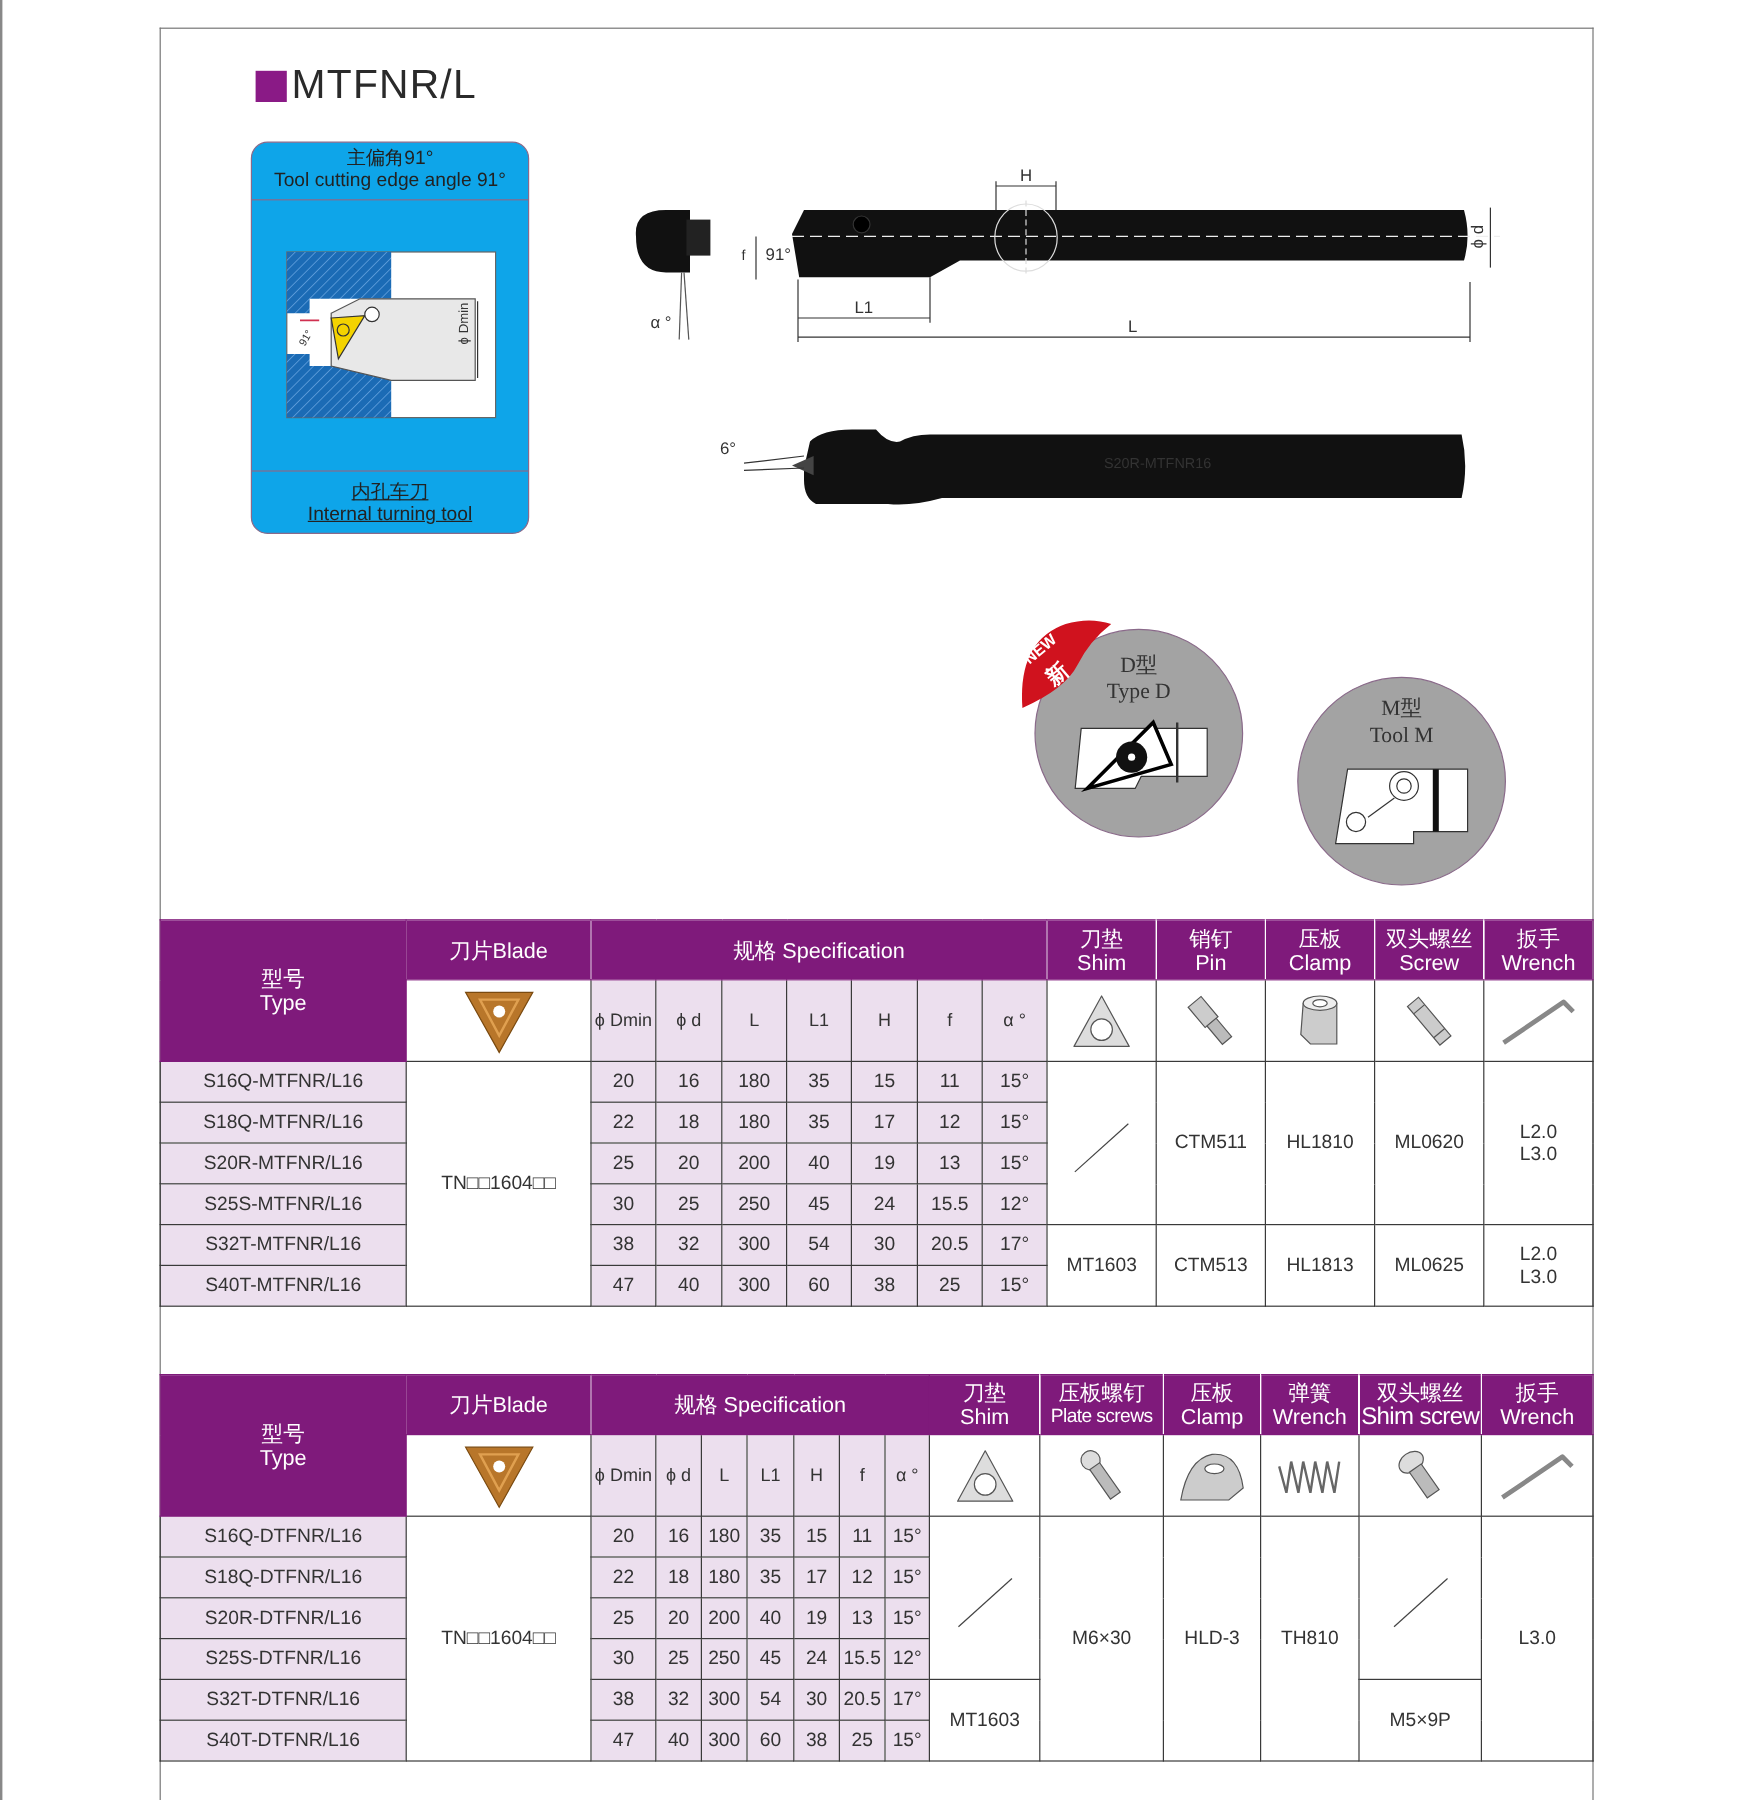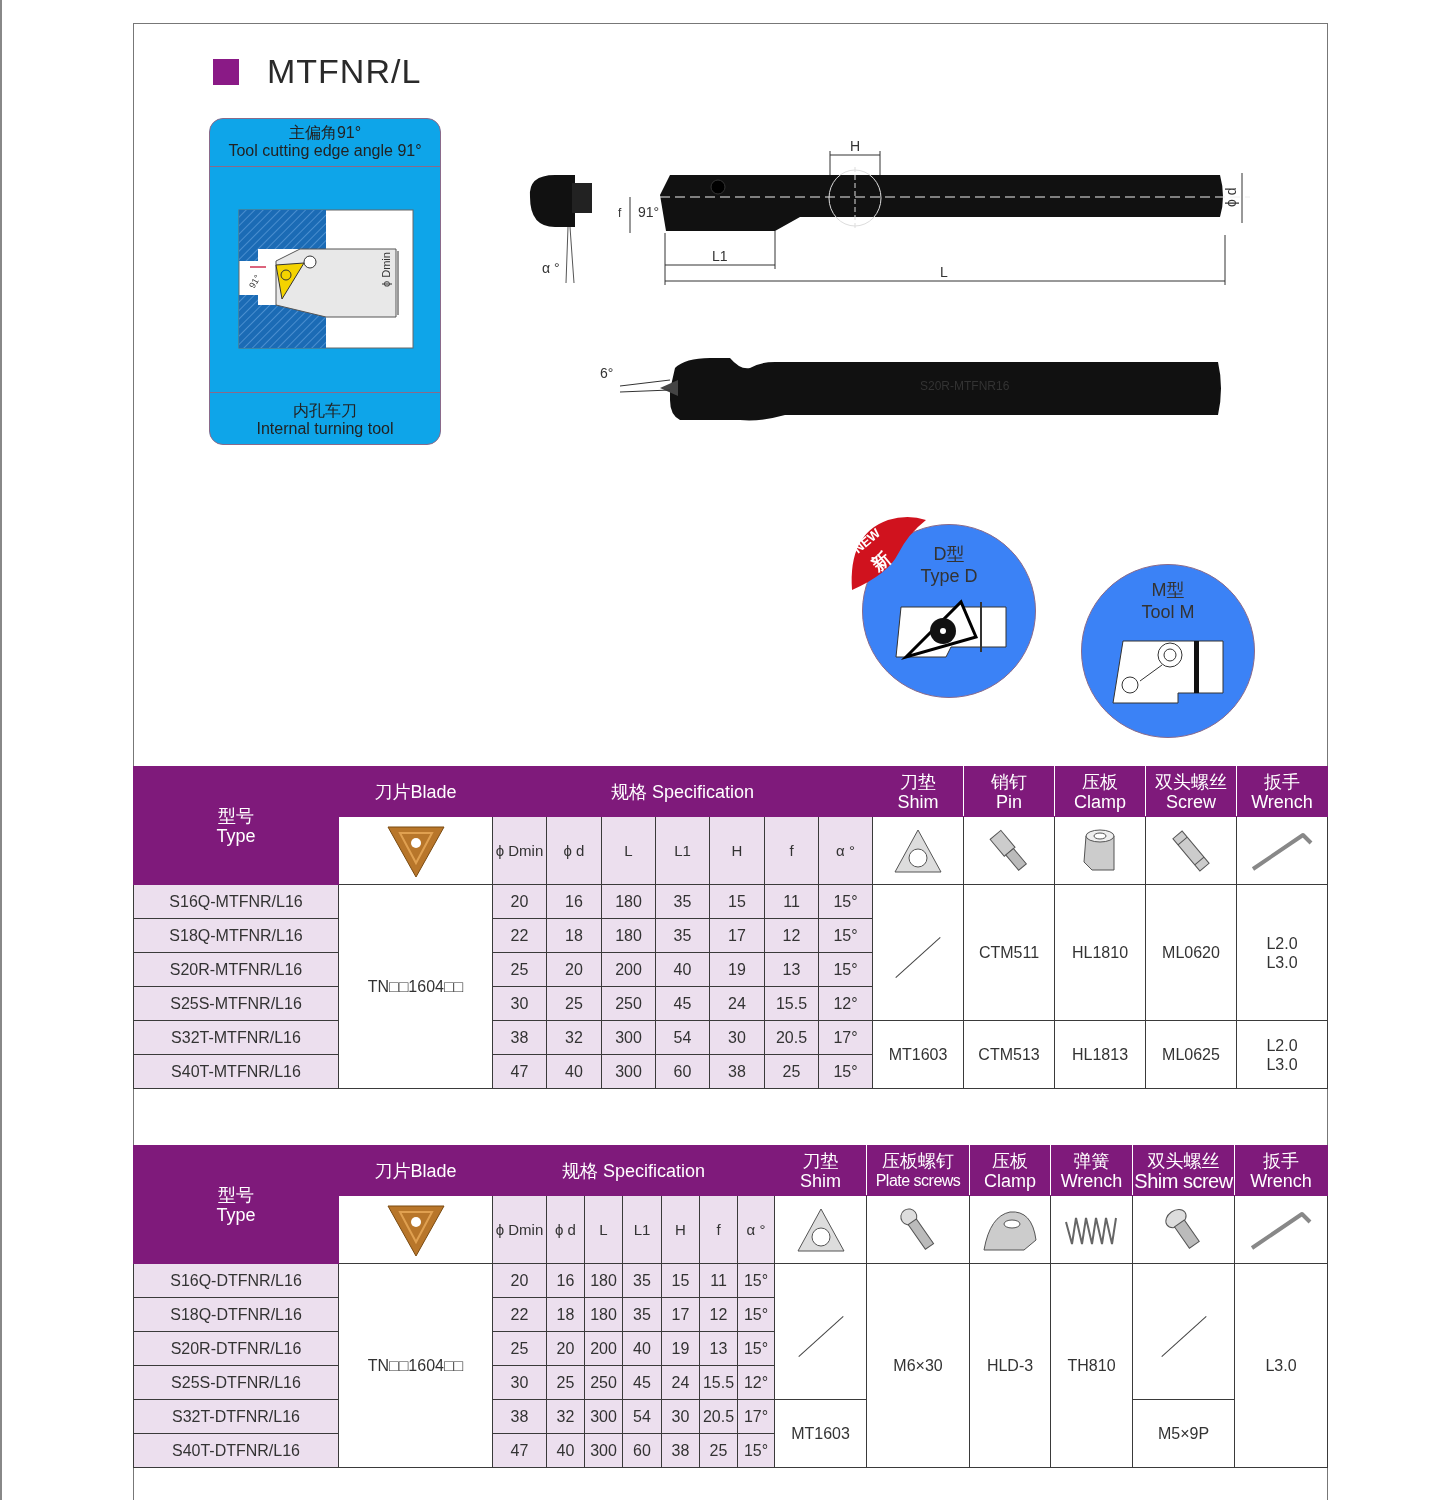--- a/index.html
+++ b/index.html
@@ -1,26 +1,26 @@
 <!DOCTYPE html>
 <html><head>
 <meta charset="utf-8">
 <style>
   html,body{margin:0;padding:0;background:#fff;}
   body{width:1454px;height:1500px;position:relative;overflow:hidden;font-family:"Liberation Sans","DejaVu Sans",sans-serif;color:#333;}
   .page{position:absolute;left:133px;top:23px;width:1195px;height:1500px;border-left:1.5px solid #777;border-top:1.5px solid #777;border-right:1.5px solid #777;box-sizing:border-box;}
   .leftedge{position:absolute;left:0;top:0;width:1.5px;height:1500px;background:#888;}
-  .title{position:absolute;left:213px;top:52px;display:flex;align-items:center;gap:24px;}
+  .title{position:absolute;left:213px;top:52px;display:flex;align-items:center;}
   .title .sq{width:26px;height:26px;background:#8a1a86;margin-right:4px;}
   .title .t{font-size:34px;color:#2a2a2a;letter-spacing:1px;}
   .card{position:absolute;left:209px;top:118px;width:232px;height:327px;border:1.5px solid #8a6a8a;border-radius:14px;box-sizing:border-box;background:#0ea5e9;}
   .card .hdr{position:absolute;left:0;top:0;width:100%;height:48px;border-bottom:1.5px solid #8a6a8a;text-align:center;font-size:16px;line-height:18px;padding-top:5px;box-sizing:border-box;color:#222;}
-  .card .ftr{position:absolute;left:0;bottom:0;width:100%;height:52px;border-top:1.5px solid #8a6a8a;text-align:center;font-size:16px;line-height:18px;padding-top:9px;box-sizing:border-box;color:#222;}
+  .card .ftr{position:absolute;left:0;bottom:0;width:100%;height:52px;border-top:1.5px solid #8a6a8a;text-align:center;font-size:16px;line-height:18px;padding-top:9px;box-sizing:border-box;color:#222;text-decoration:underline;}
   .abs{position:absolute;}
-  .circle{position:absolute;border:1.5px solid #8a6a8a;border-radius:50%;box-sizing:border-box;background:#3b82f6;}
+  .circle{position:absolute;border:1.5px solid #8a6a8a;border-radius:50%;box-sizing:border-box;background:#a3a3a3;font-family:Liberation Serif, serif;}
   .ctext{position:absolute;width:100%;text-align:center;font-size:18px;line-height:22px;color:#333;}
   table{border-collapse:collapse;position:absolute;table-layout:fixed;}
   td{border:1.5px solid #3a3a3a;text-align:center;vertical-align:middle;padding:0;font-size:16px;color:#333;overflow:hidden;white-space:nowrap;}
   td.ph{background:#7f1a7b;color:#fff;border-color:#7f1a7b;font-size:18px;line-height:20px;}
   td.ph.sub{border-right:1.5px solid #fff;}
   td.pk{background:#ecdfee;}
   td.wh{background:#fff;}
   td.hdrk{background:#ecdfee;font-size:15px;}
   .slash{display:inline-block;width:60px;height:1px;background:#444;transform:rotate(-42deg);}
   .dual{line-height:19px;}

